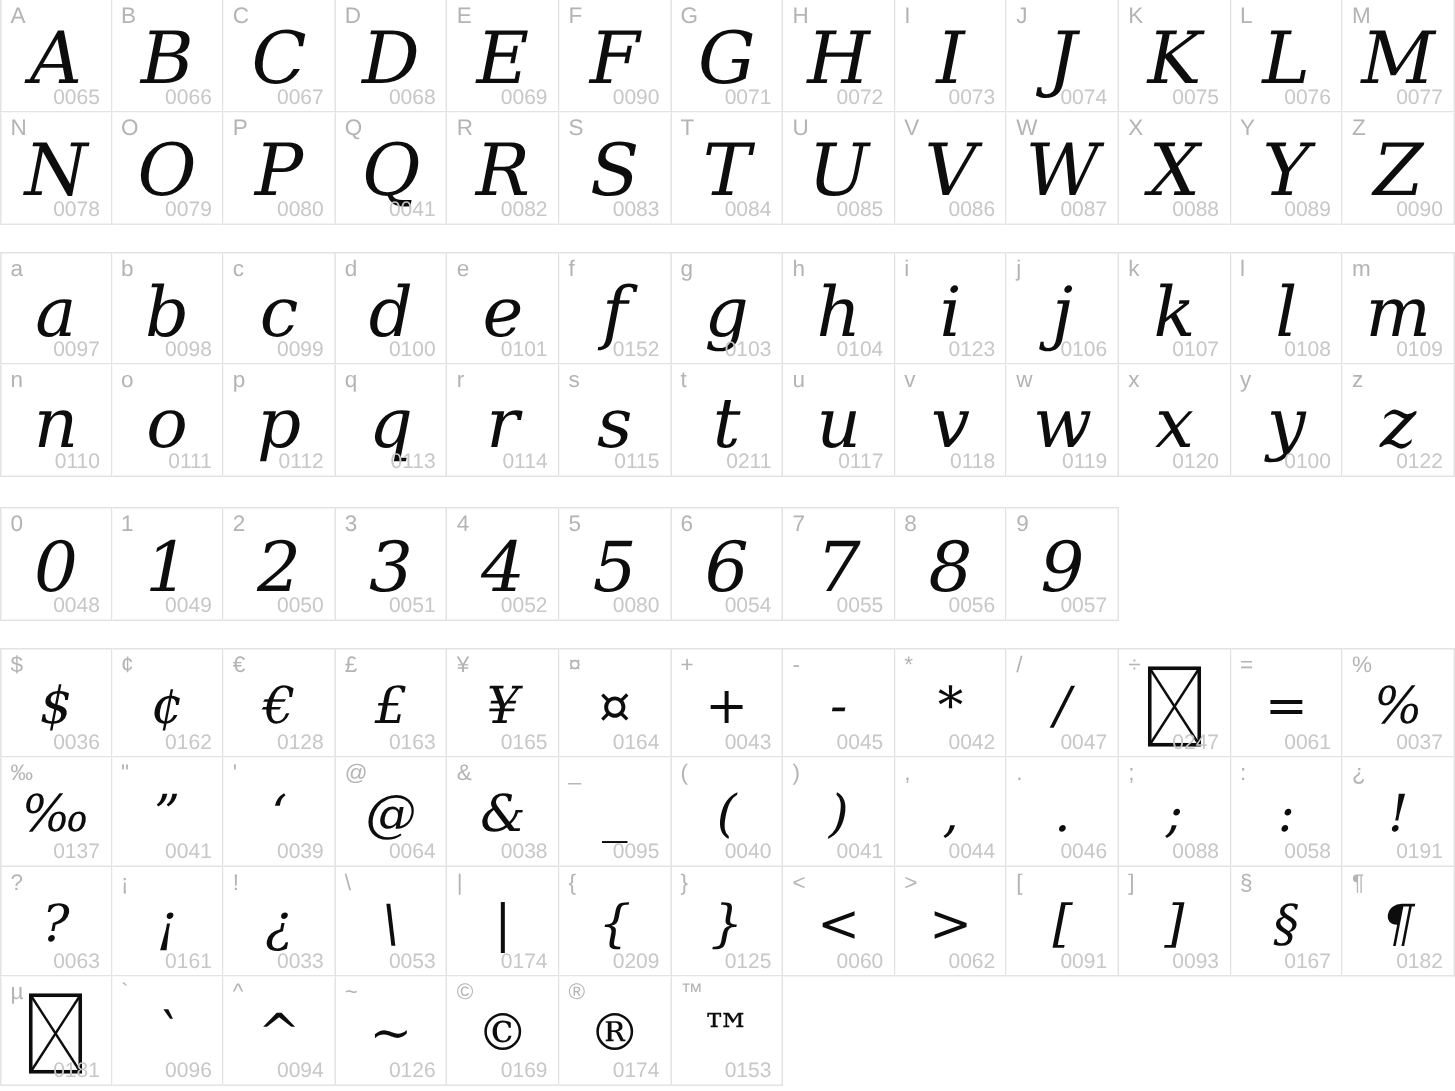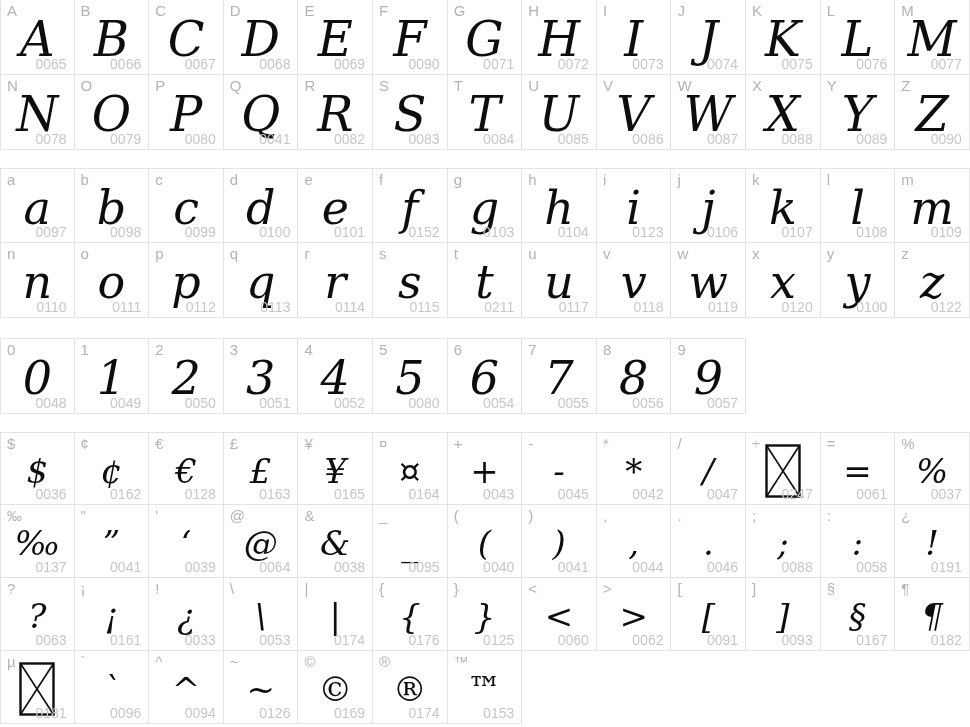--- a/index.html
+++ b/index.html
@@ -545,21 +545,21 @@
           <span class="code">0053</span>
         </div>
         <div class="cell">
           <span class="label">|</span>
           <div class="glyph">|</div>
           <span class="code">0174</span>
         </div>
         <div class="cell">
           <span class="label">{</span>
           <div class="glyph">{</div>
-          <span class="code">0176</span>
+          <span class="code">0209</span>
         </div>
         <div class="cell">
           <span class="label">}</span>
           <div class="glyph">}</div>
           <span class="code">0125</span>
         </div>
         <div class="cell">
           <span class="label">&lt;</span>
           <div class="glyph">&lt;</div>
           <span class="code">0060</span>

